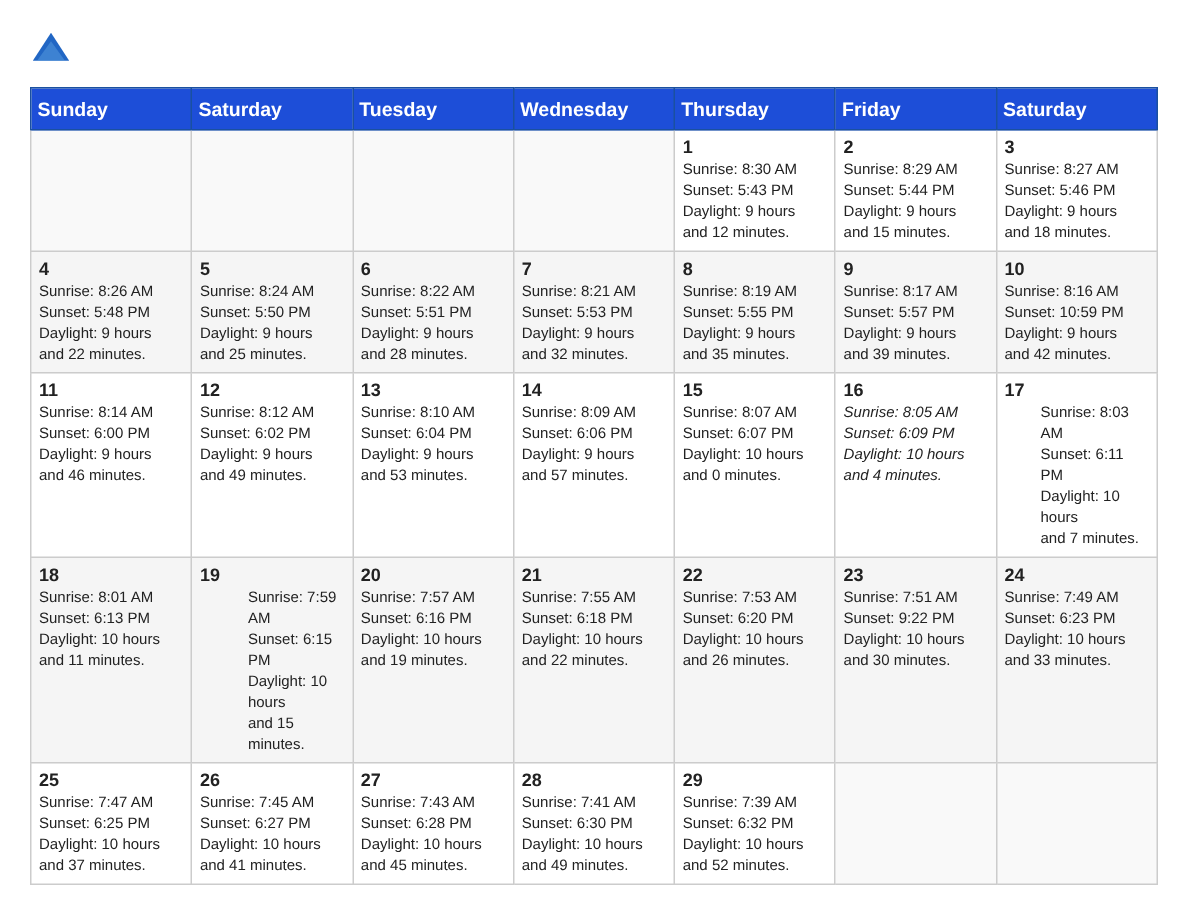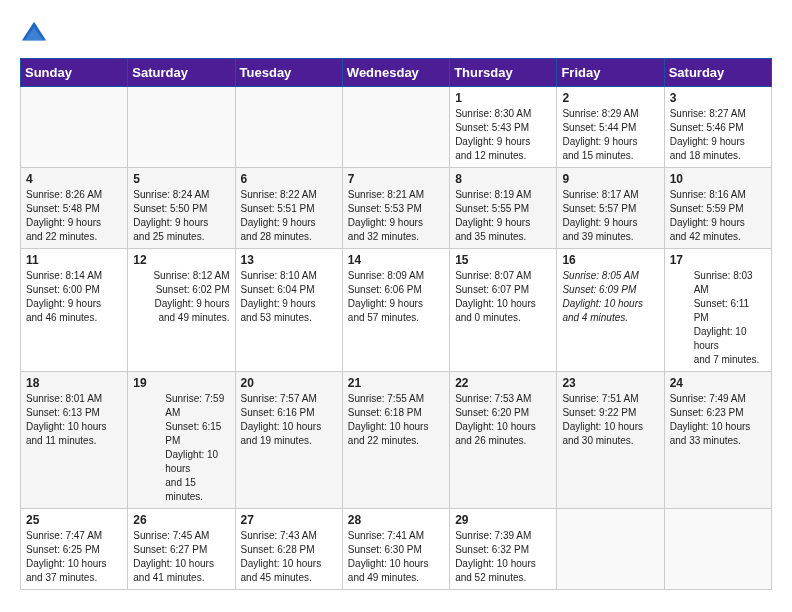--- a/index.html
+++ b/index.html
@@ -43,21 +43,21 @@
     .location {
       font-size: 14px;
       color: #444;
     }
     table {
       width: 100%;
       border-collapse: collapse;
       table-layout: fixed;
     }
     thead tr th {
-      background-color: #4c1d95;
+      background-color: #1d4ed8;
       color: #fff;
       font-size: 13px;
       font-weight: bold;
       padding: 6px 4px;
       text-align: left;
       border: 1px solid #1a50a0;
     }
     tbody tr td {
       border: 1px solid #ccc;
       vertical-align: top;
@@ -184,36 +184,36 @@
         <td>
           <span class="day-number">9</span>
           <div class="day-info" style="white-space: pre-line;">Sunrise: 8:17 AM
 Sunset: 5:57 PM
 Daylight: 9 hours
 and 39 minutes.</div>
         </td>
         <td>
           <span class="day-number">10</span>
           <div class="day-info" style="white-space: pre-line;">Sunrise: 8:16 AM
-Sunset: 5:59 PM
+Sunset: 10:59 PM
 Daylight: 9 hours
 and 42 minutes.</div>
         </td>
       </tr>
       <tr>
         <td>
           <span class="day-number">11</span>
           <div class="day-info" style="white-space: pre-line;">Sunrise: 8:14 AM
 Sunset: 6:00 PM
 Daylight: 9 hours
 and 46 minutes.</div>
         </td>
         <td>
           <span class="day-number">12</span>
-          <div class="day-info" style="white-space: pre-line; text-align: right;">Sunrise: 8:12 AM
+          <div class="day-info" style="white-space: pre-line;">Sunrise: 8:12 AM
 Sunset: 6:02 PM
 Daylight: 9 hours
 and 49 minutes.</div>
         </td>
         <td>
           <span class="day-number">13</span>
           <div class="day-info" style="white-space: pre-line;">Sunrise: 8:10 AM
 Sunset: 6:04 PM
 Daylight: 9 hours
 and 53 minutes.</div>

